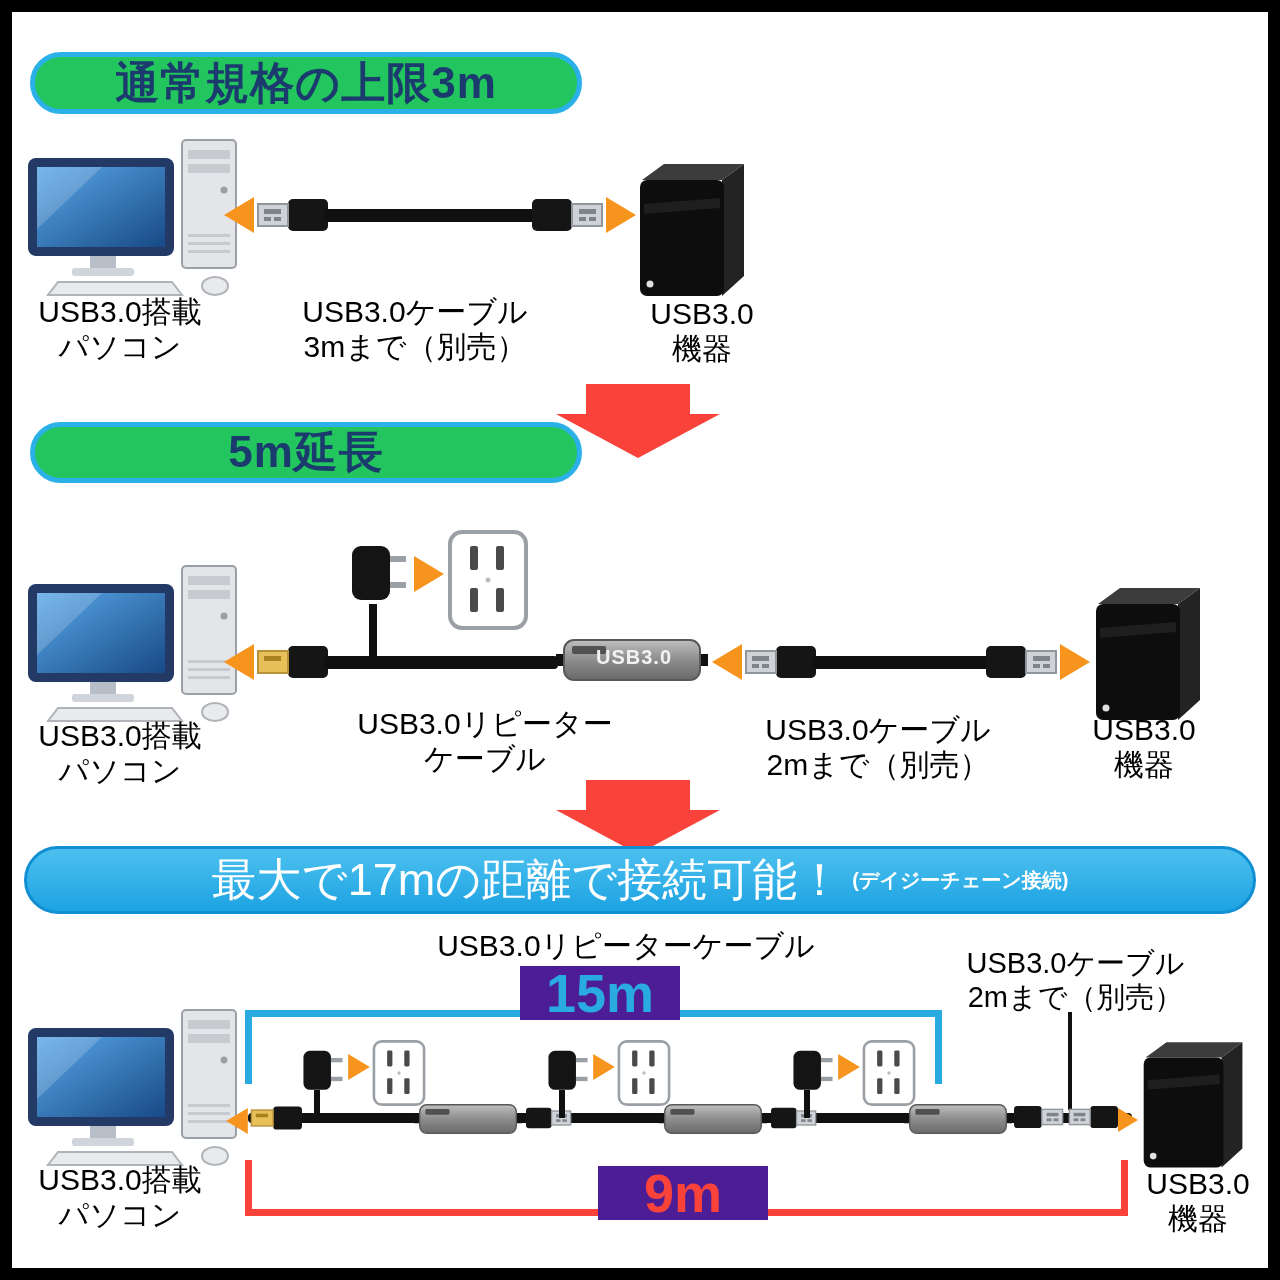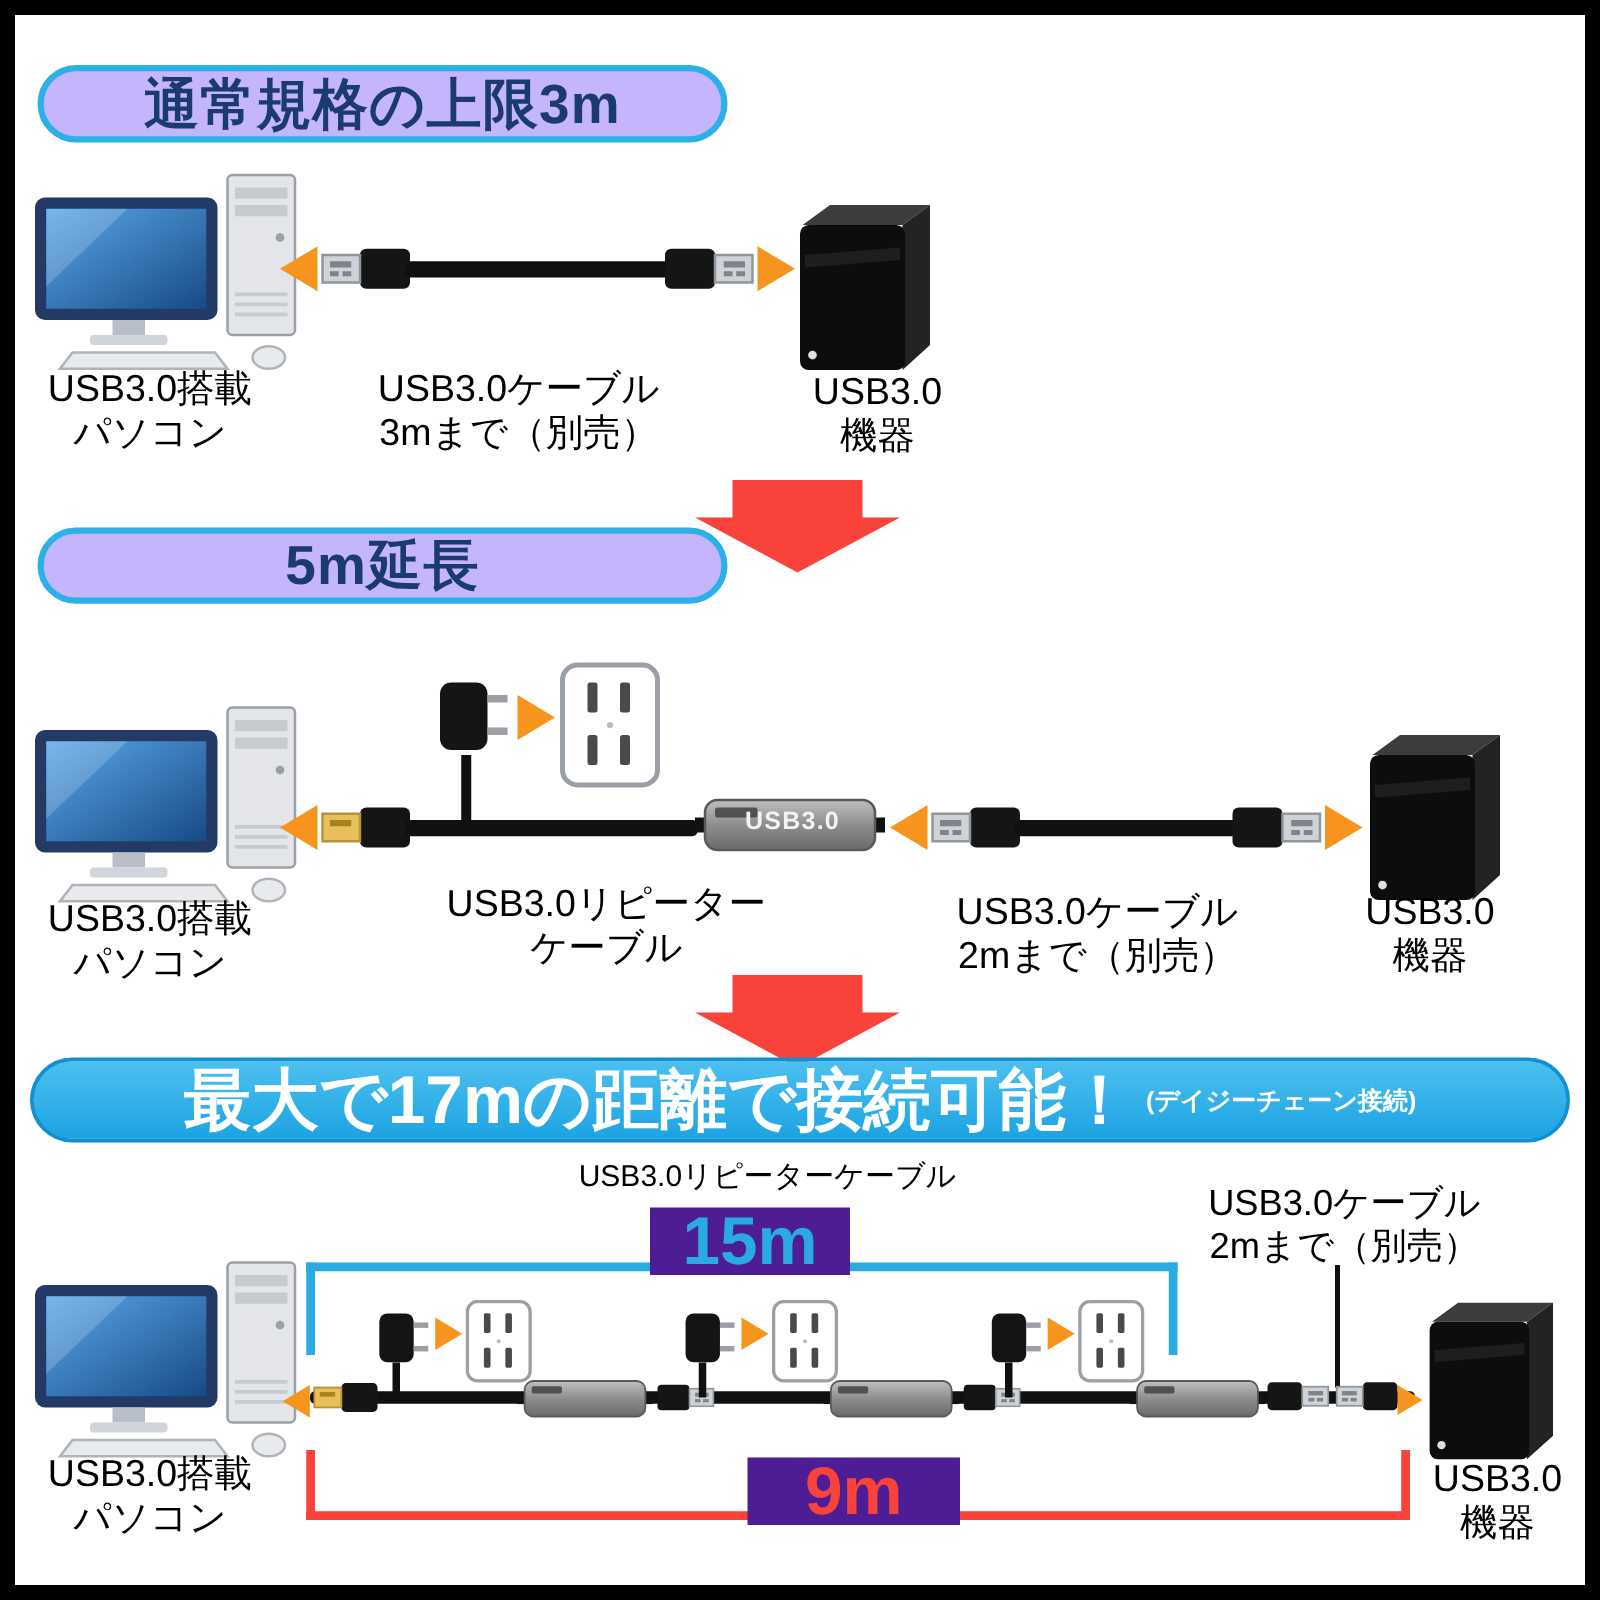--- a/index.html
+++ b/index.html
@@ -1,26 +1,26 @@
 <!DOCTYPE html>
 <html><head>
 <meta charset="utf-8">
 <style>
   *{margin:0;padding:0;box-sizing:border-box}
   html,body{background:#fff}
   body{font-family:"Liberation Sans","DejaVu Sans",sans-serif}
   .page{position:relative;width:1280px;height:1280px;background:#fff;overflow:hidden}
   .frame{position:absolute;inset:0;border:12px solid #000;z-index:60;pointer-events:none}
   .abs{position:absolute}
-  .pill{position:absolute;display:flex;align-items:center;justify-content:center;background:#c4b5fd;
+  .pill{position:absolute;display:flex;align-items:center;justify-content:center;background:#22c55e;
         border:5px solid #2bb0e8;border-radius:34px;color:#1b3b6e;font-weight:bold;font-size:44px;letter-spacing:1px}
   .pill-blue{position:absolute;display:flex;align-items:center;justify-content:center;gap:10px;
         background:linear-gradient(180deg,#4cc0ef 0%,#1da3e2 100%);border:3px solid #118fd2;
         border-radius:36px;color:#fff}
-  .pill-blue .main{font-size:54px;font-weight:bold}
+  .pill-blue .main{font-size:45px;font-weight:normal}
   .pill-blue .sub{font-size:20px;font-weight:bold}
   .lbl{position:absolute;font-weight:normal;font-size:30px;line-height:1.18;color:#000;text-align:center;white-space:pre-line}
   .lbl.blue{color:#000000}
   .lbl.small{font-size:29px}
   .cable{position:absolute;background:#101010;border-radius:4px}
   .cord{position:absolute;background:#101010}
   .bracket15{position:absolute;border-top:7px solid #29abe2;border-left:7px solid #29abe2;border-right:7px solid #29abe2}
   .bracket17{position:absolute;border-bottom:7px solid #f8423a;border-left:7px solid #f8423a;border-right:7px solid #f8423a}
   .big{position:absolute;font-weight:bold;font-size:54px;text-align:center;background:#4c1d95;z-index:5;line-height:1;padding:0 6px}
   .big.blue{color:#29abe2}
@@ -201,21 +201,21 @@
 
   <svg class="abs" style="left:556px;top:780px" width="164" height="74" viewBox="0 0 164 74">
       <use href="#arrow-down-red"></use>
     </svg>
 
   <div class="pill-blue" style="left:24px;top:846px;width:1232px;height:68px">
     <span class="main">最大で17mの距離で接続可能！</span>
     <span class="sub">(デイジーチェーン接続)</span>
   </div>
 
-  <div class="lbl blue" style="left:384px;top:928px;width:460px;font-size:24px">USB3.0リピーターケーブル</div>
+  <div class="lbl blue" style="left:396px;top:928px;width:460px;font-size:30px">USB3.0リピーターケーブル</div>
 
   <div class="bracket15" style="left:245px;top:1010px;width:697px;height:74px"></div>
   <div class="big blue" style="left:520px;top:966px;width:160px">15m</div>
 
   <div class="lbl small" style="left:928px;top:946px;width:295px">USB3.0ケーブル
 2mまで（別売）</div>
   <div class="cord" style="left:1068px;top:1012px;width:4px;height:98px"></div>
 
   <svg class="abs" style="left:22px;top:1004px" width="222" height="164" viewBox="0 0 222 164">
       <use href="#pc"></use>

